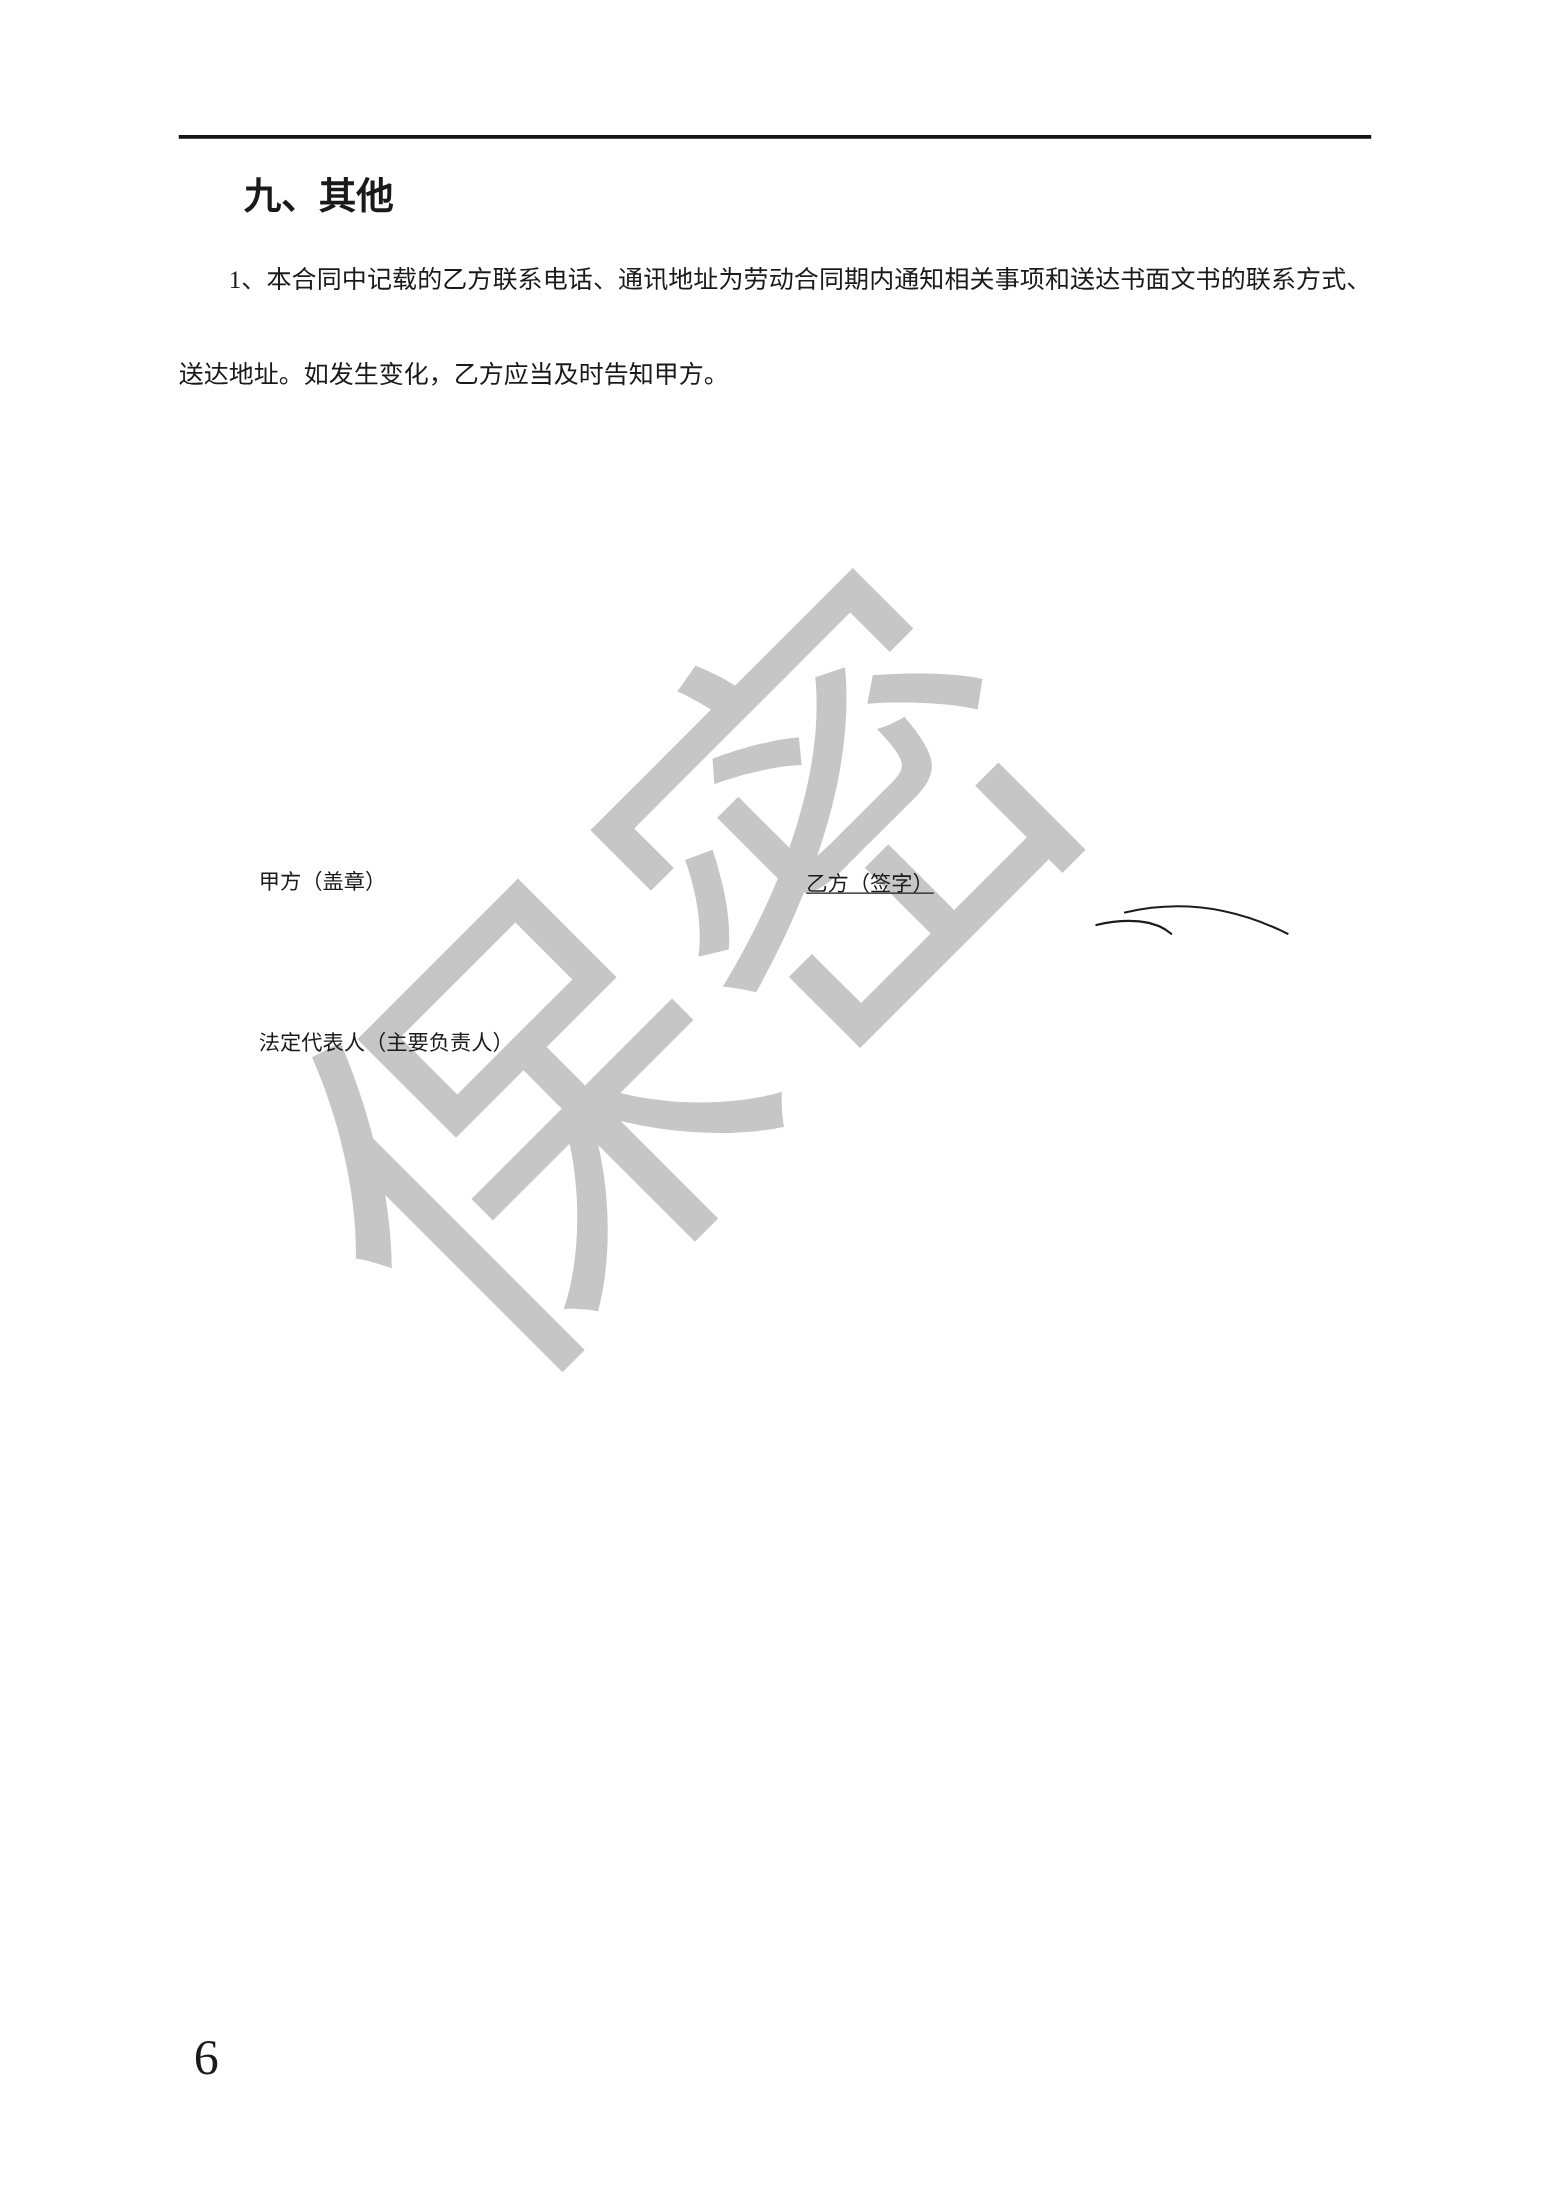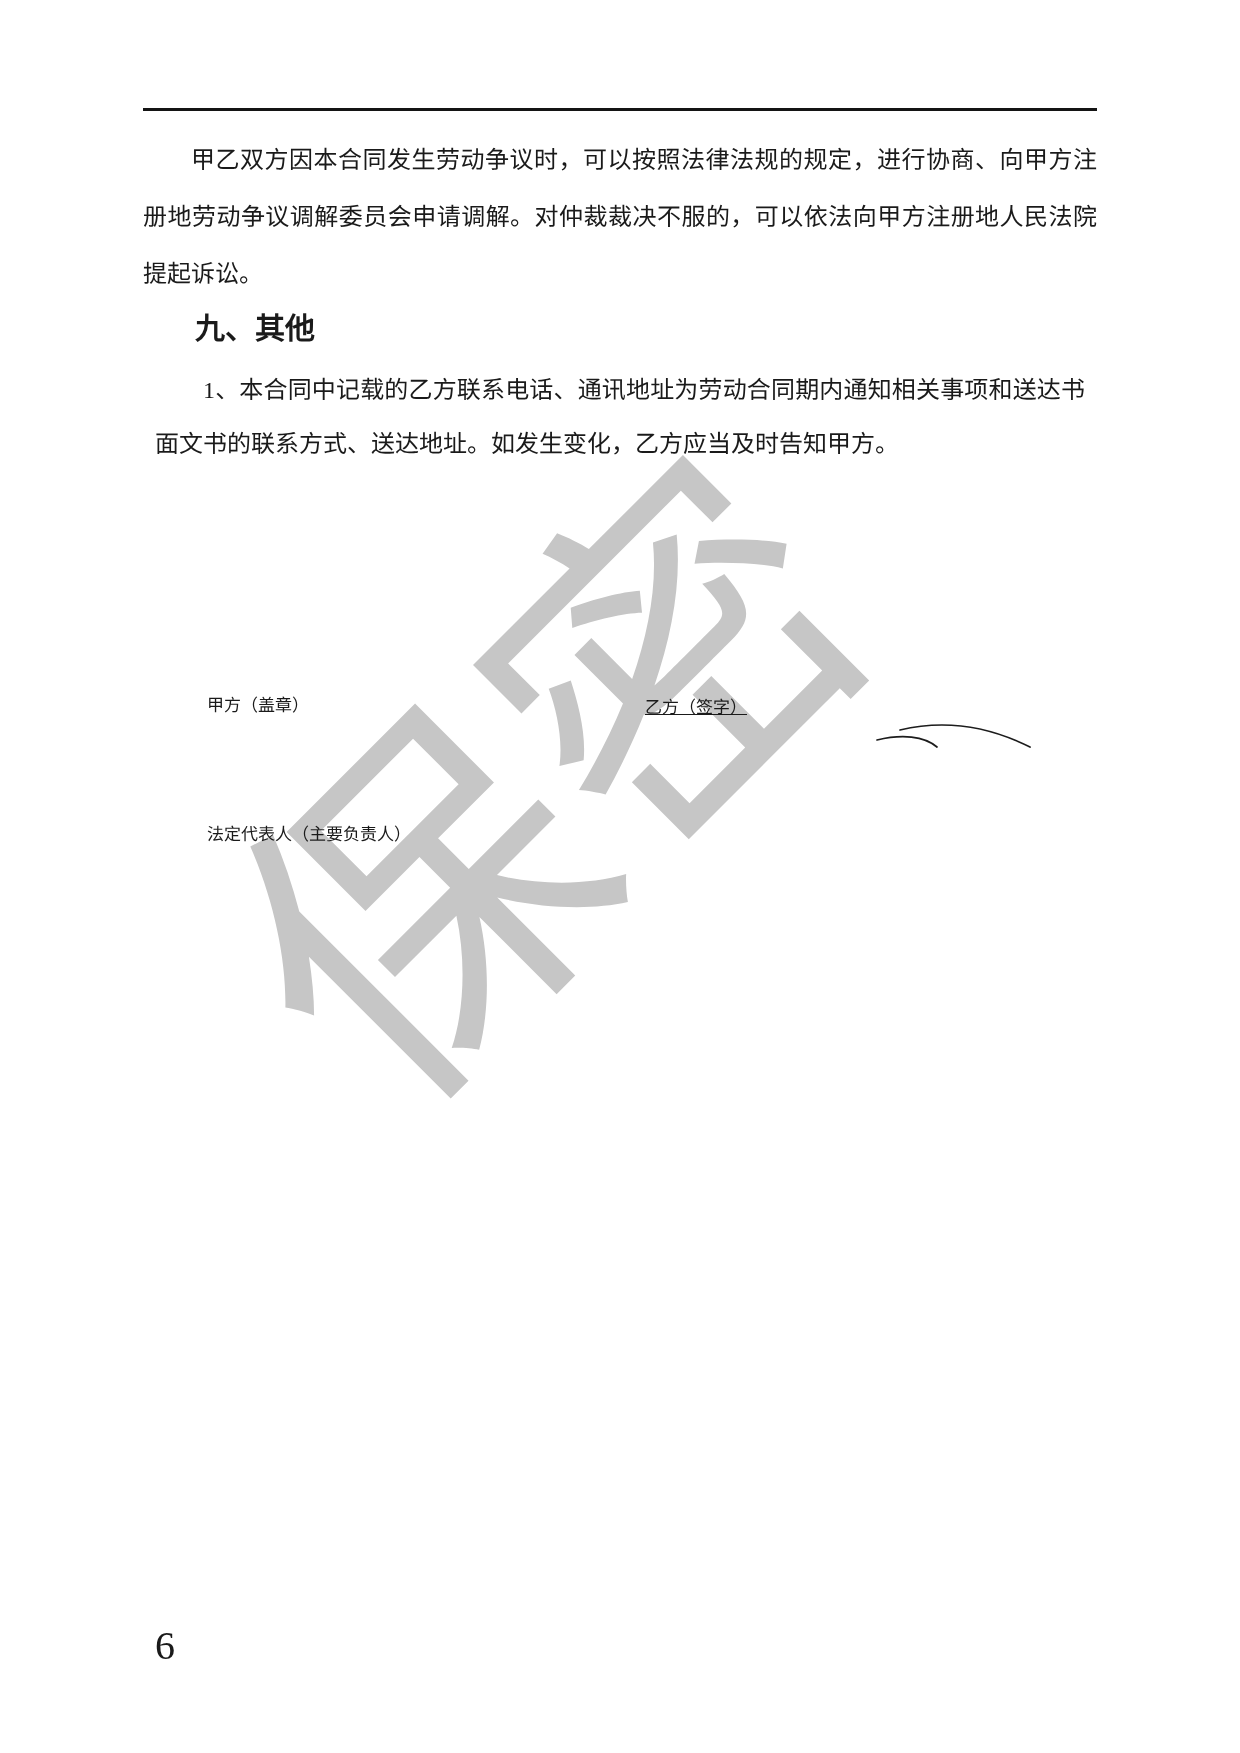--- a/index.html
+++ b/index.html
@@ -57,23 +57,23 @@
   }
   .heading {
     margin: 4px 0 6px 0;
     padding-left: 52px;
     font-size: 30px;
     line-height: 44px;
     font-weight: bold;
     font-family: Liberation Serif, serif;
   }
   .item {
-    margin: 12px;
-    font-size: 24px;
-    line-height: 54px;
+    margin: 0;
+    font-size: 20px;
+    line-height: 76px;
     text-align: justify;
     text-indent: 2em;
   }
   .item.spaced { margin-top: 8px; }
   .item.bold { font-weight: bold; }
   .sig-label {
     position: absolute;
     font-size: 17px;
     line-height: 30px;
     z-index: 2;
@@ -103,21 +103,20 @@
 </head>
 <body>
 
 <div class="page">
 
   <div class="top-rule"></div>
 
   <div class="watermark" style="color: rgb(198, 198, 198);">保密</div>
 
   <div class="content">
-    <p class="para">甲乙双方因本合同发生劳动争议时，可以按照法律法规的规定，进行协商、向甲方注册地劳动争议调解委员会申请调解。对仲裁裁决不服的，可以依法向甲方注册地人民法院提起诉讼。</p>
 
     <h2 class="heading">九、其他</h2>
 
     <p class="item">1、本合同中记载的乙方联系电话、通讯地址为劳动合同期内通知相关事项和送达书面文书的联系方式、送达地址。如发生变化，乙方应当及时告知甲方。</p>
 
 
   </div>
 
   <div class="sig-label party-a">甲方（盖章）</div>
 

